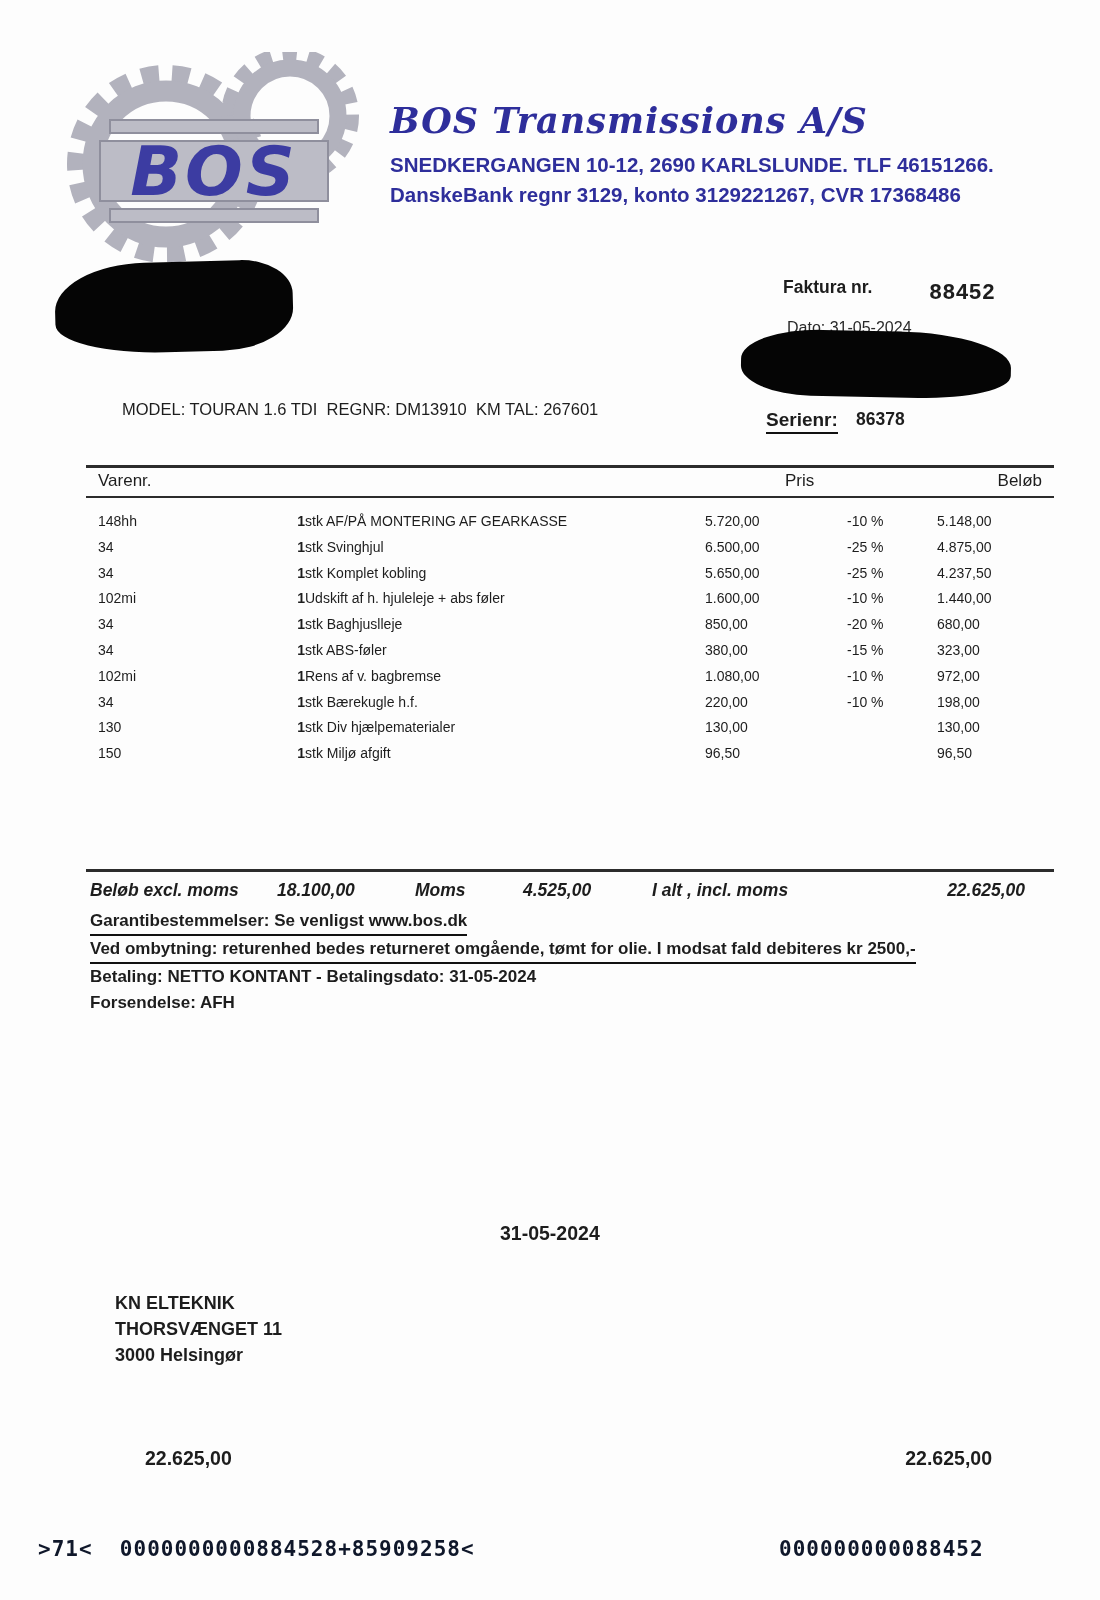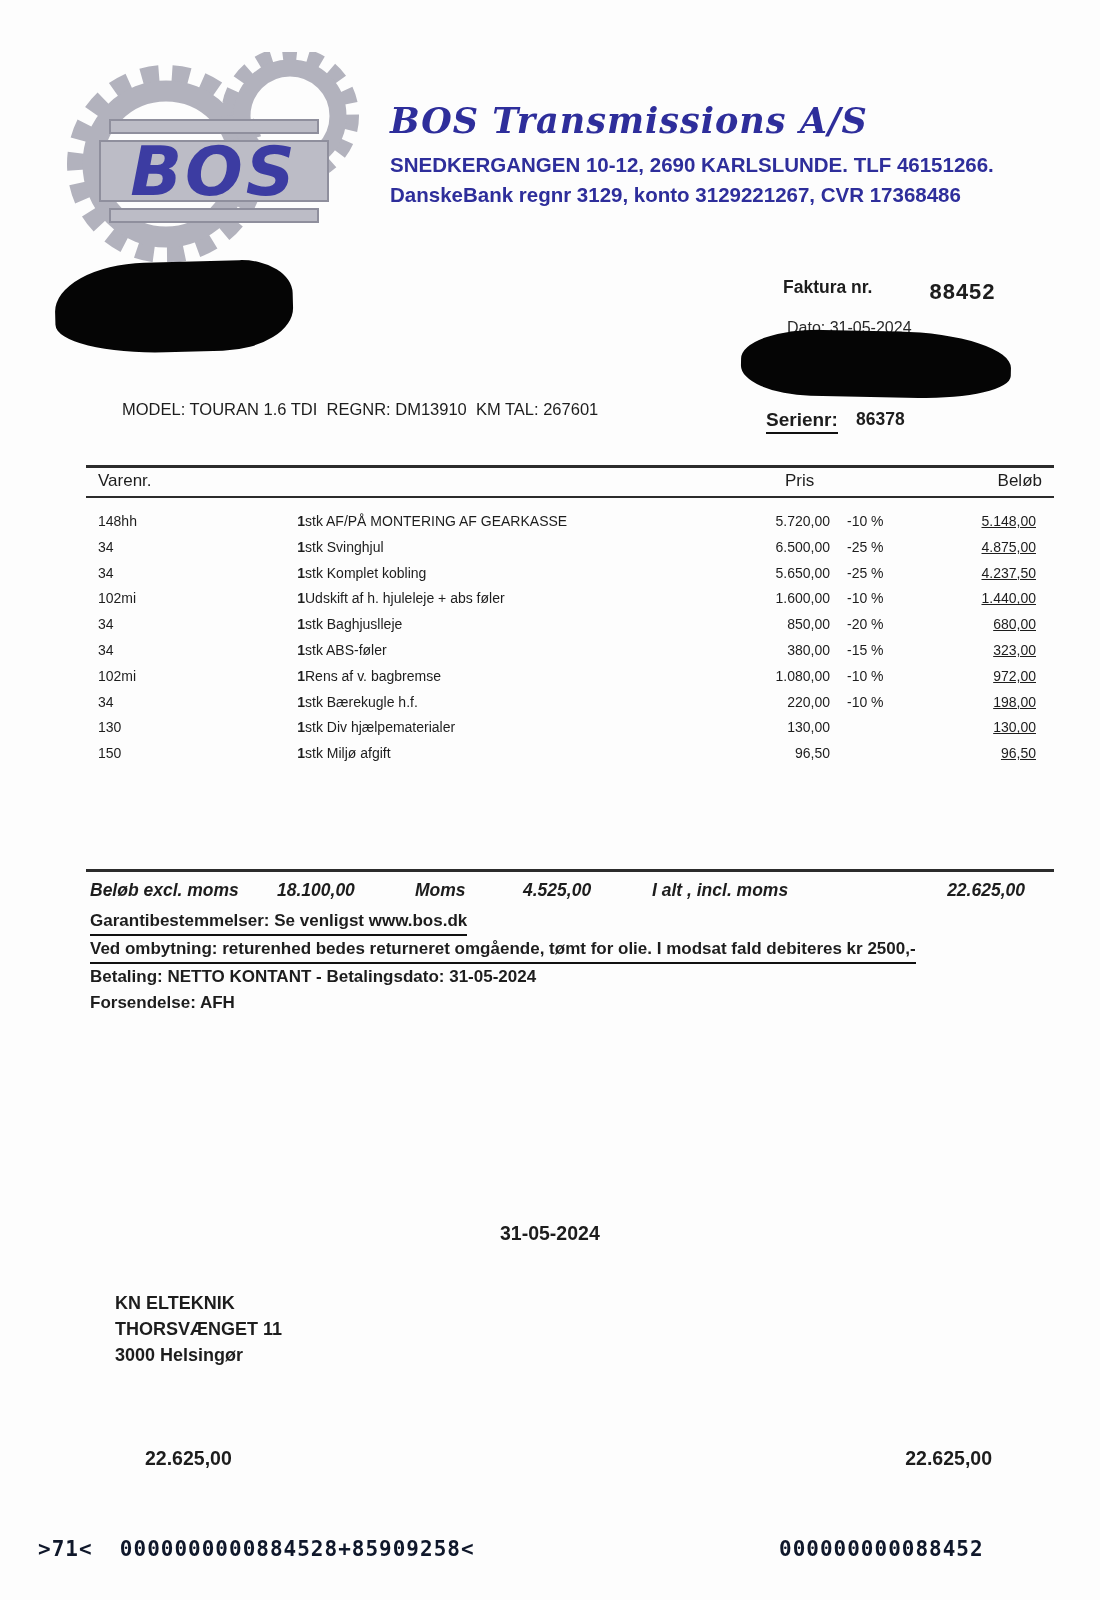--- a/index.html
+++ b/index.html
@@ -57,23 +57,23 @@
   .thead{left:88px;top:471px;width:964px;height:22px;font-size:17px;}
   .th-varenr{position:absolute;left:10px;}
   .th-pris{position:absolute;left:697px;}
   .th-belob{position:absolute;right:10px;}
 
   .tbody{left:88px;top:513px;width:964px;}
   .trow{display:flex;align-items:baseline;height:25.8px;font-size:14px;white-space:nowrap;}
   .c-var{width:110px;padding-left:10px;flex:none;}
   .c-qty{width:97px;text-align:right;font-weight:bold;flex:none;}
   .c-desc{width:400px;flex:none;overflow:visible;}
-  .c-pris{width:125px;text-align:right;flex:none;}
+  .c-pris{width:125px;text-align:left;flex:none;}
   .c-rabat{width:90px;margin-left:17px;flex:none;}
-  .c-belob{width:99px;text-align:right;flex:none;text-decoration:underline;}
+  .c-belob{width:99px;flex:none;}
 
   
   .totals{left:0;top:880px;width:1100px;height:24px;font-weight:bold;font-size:17.5px;font-style:italic;}
   .t-l1{position:absolute;left:90px;}
   .t-v1{position:absolute;left:277px;}
   .t-l2{position:absolute;left:415px;}
   .t-v2{position:absolute;left:523px;}
   .t-l3{position:absolute;left:652px;}
   .t-v3{position:absolute;right:75px;}
 

